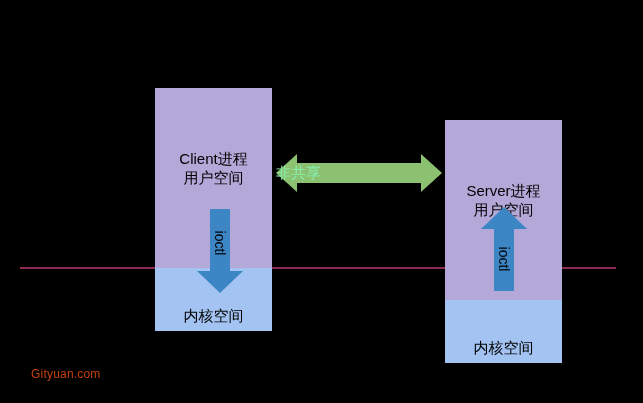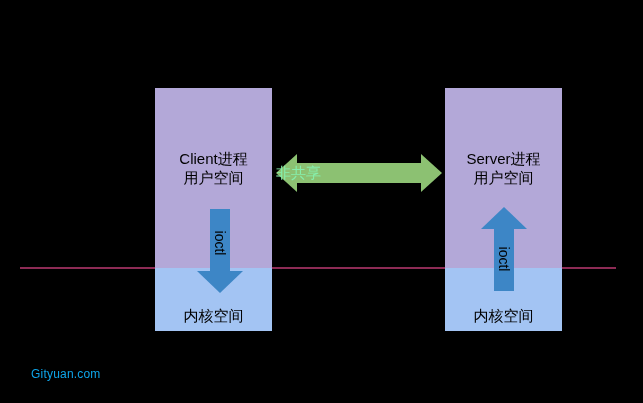--- a/index.html
+++ b/index.html
@@ -29,21 +29,21 @@
   }
 
   
   .process-box {
     position: absolute;
     top: 88px;
     width: 117px;
     height: 243px;
   }
   .process-box.left  { left: 155px; }
-  .process-box.right { left: 445px; }
+  .process-box.right { left: 445px; margin-top: 32px; }
 
   .user-region {
     position: absolute;
     left: 0;
     top: 0;
     width: 100%;
     height: 180px;
     background: #b3a8d8;
   }
   .kernel-region {
@@ -166,21 +166,21 @@
   }
 
   .arrow-nonshared { left: 276px; top: 154px; width: 166px; }
   .arrow-shared    { left: 276px; top: 286px; width: 166px; }
 
   
   .watermark {
     position: absolute;
     left: 31px;
     top: 367px;
-    color: #0ea5e9;
+    color: #c2410c;
     font-size: 12px;
     letter-spacing: 0.2px;
     white-space: nowrap;
   }
 </style>
 </head>
 <body>
 
 <div id="canvas">
 

